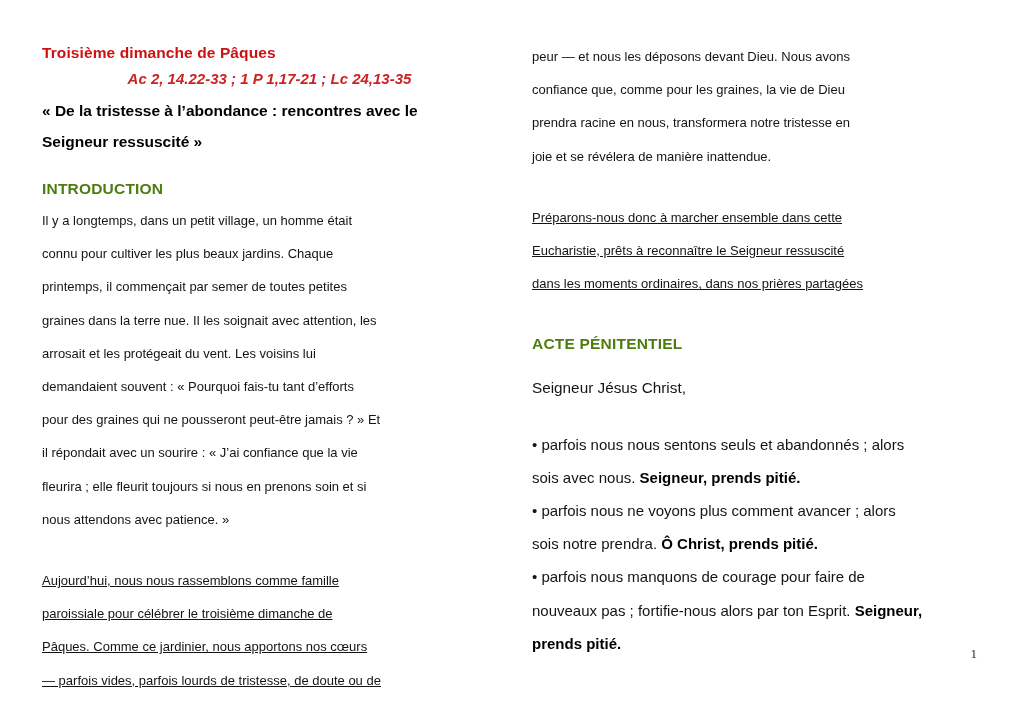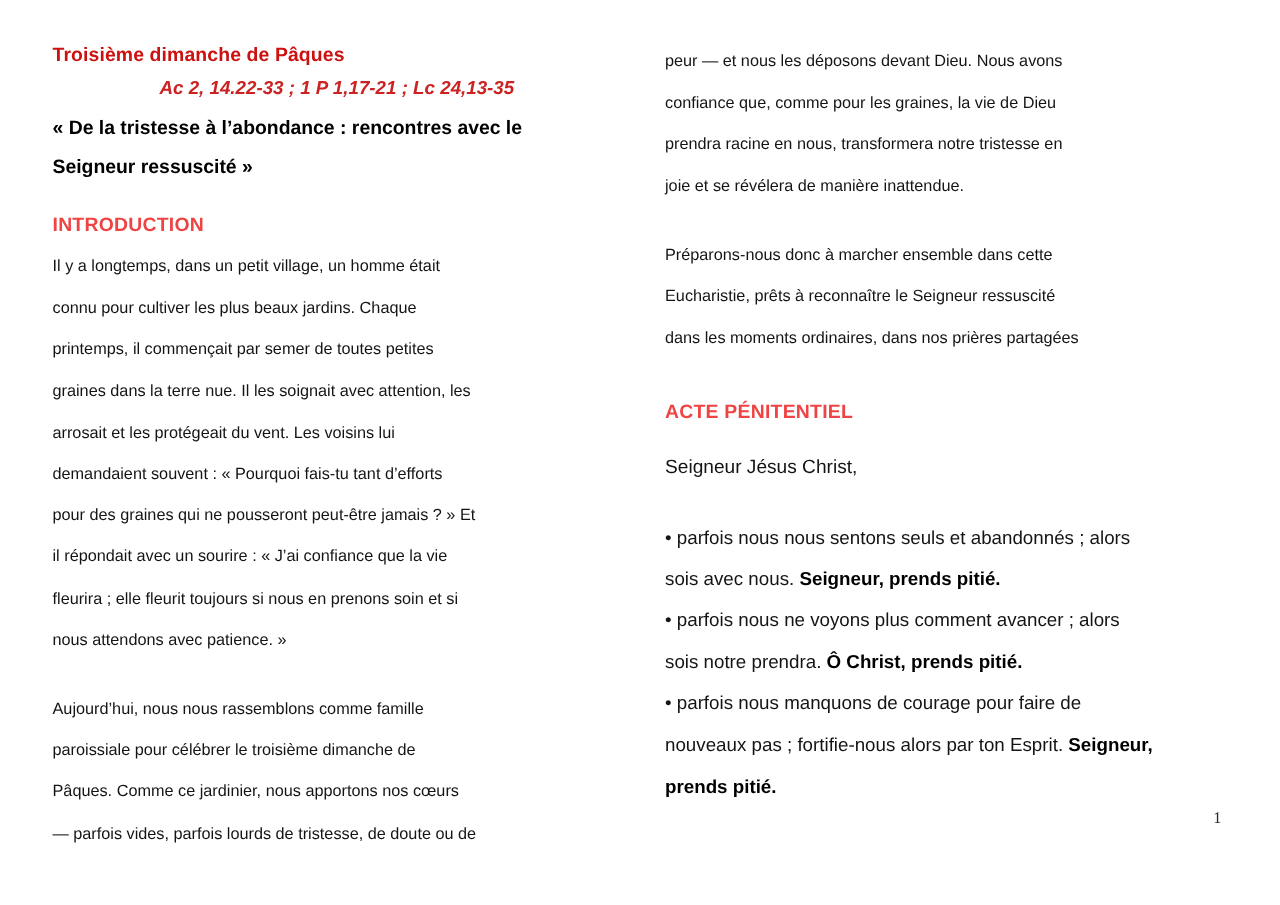--- a/index.html
+++ b/index.html
@@ -21,21 +21,21 @@
     inset: 0;
     background: #ffffff;
   }
   .columns {
     position: absolute;
     left: 0;
     top: 0;
     width: 1024px;
     height: 724px;
     box-sizing: border-box;
-    padding: 32px 42px 0 42px;
+    padding: 40px 42px 0 42px;
     display: flex;
     flex-direction: row;
     align-items: flex-start;
     gap: 35px;
   }
   .column {
     width: 455px;
     flex: 0 0 455px;
   }
   .column-right {
@@ -62,39 +62,40 @@
     text-align: center;
   }
   .theme-title {
     color: #000000;
     font-weight: bold;
     font-size: 15.5px;
     line-height: 31px;
     margin: 3px 0 0 0;
   }
   .section-heading {
-    color: #ef4444;
+    color: #4d7c0f;
     font-weight: bold;
     font-size: 15.5px;
     line-height: 22px;
     margin: 21px 0 4px 0;
     letter-spacing: 0.2px;
   }
   .section-heading.tight-top {
     margin-top: 33px;
   }
   p.body {
     font-size: 13px;
     line-height: 33.2px;
     margin: 0;
     color: #141414;
     text-align: left;
   }
   p.body + p.body {
-    margin-top: 22px;
+    margin-top: 28px;
+    text-decoration: underline;
   }
   .bullet-line {
     font-size: 15px;
     line-height: 33.2px;
     margin: 0;
     color: #141414;
   }
   .bullets {
     margin-top: 23px;
   }

